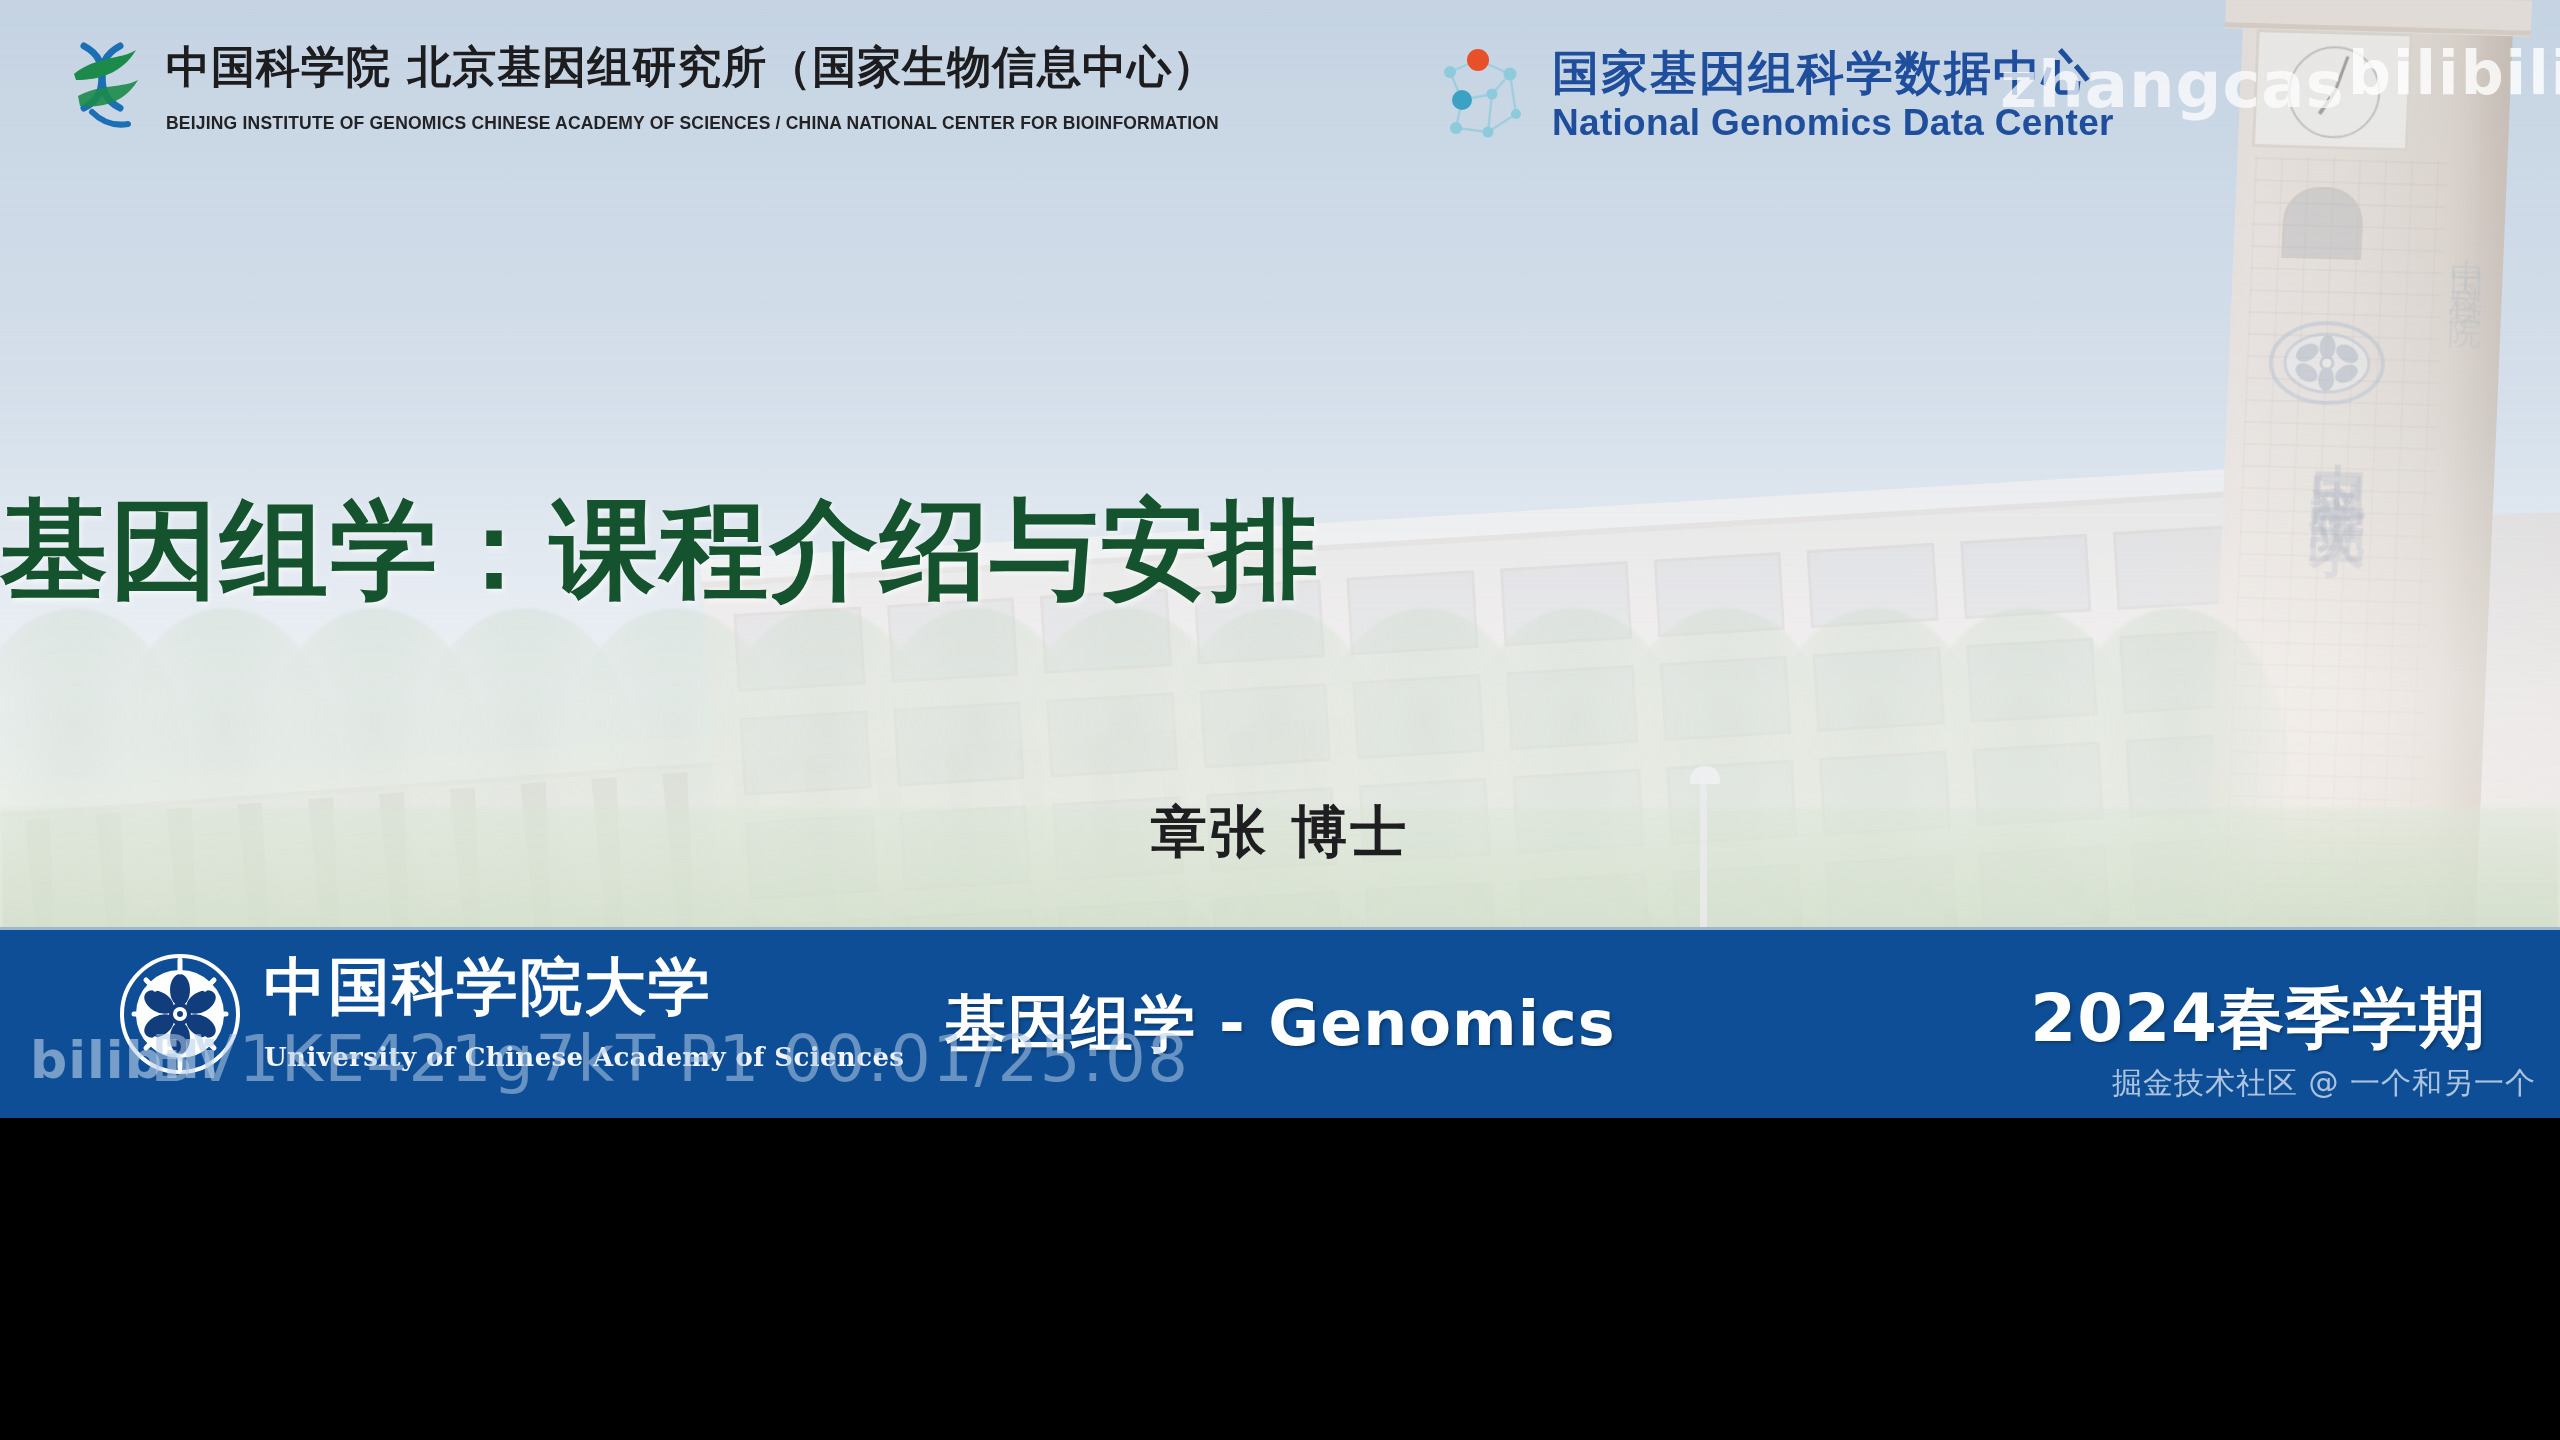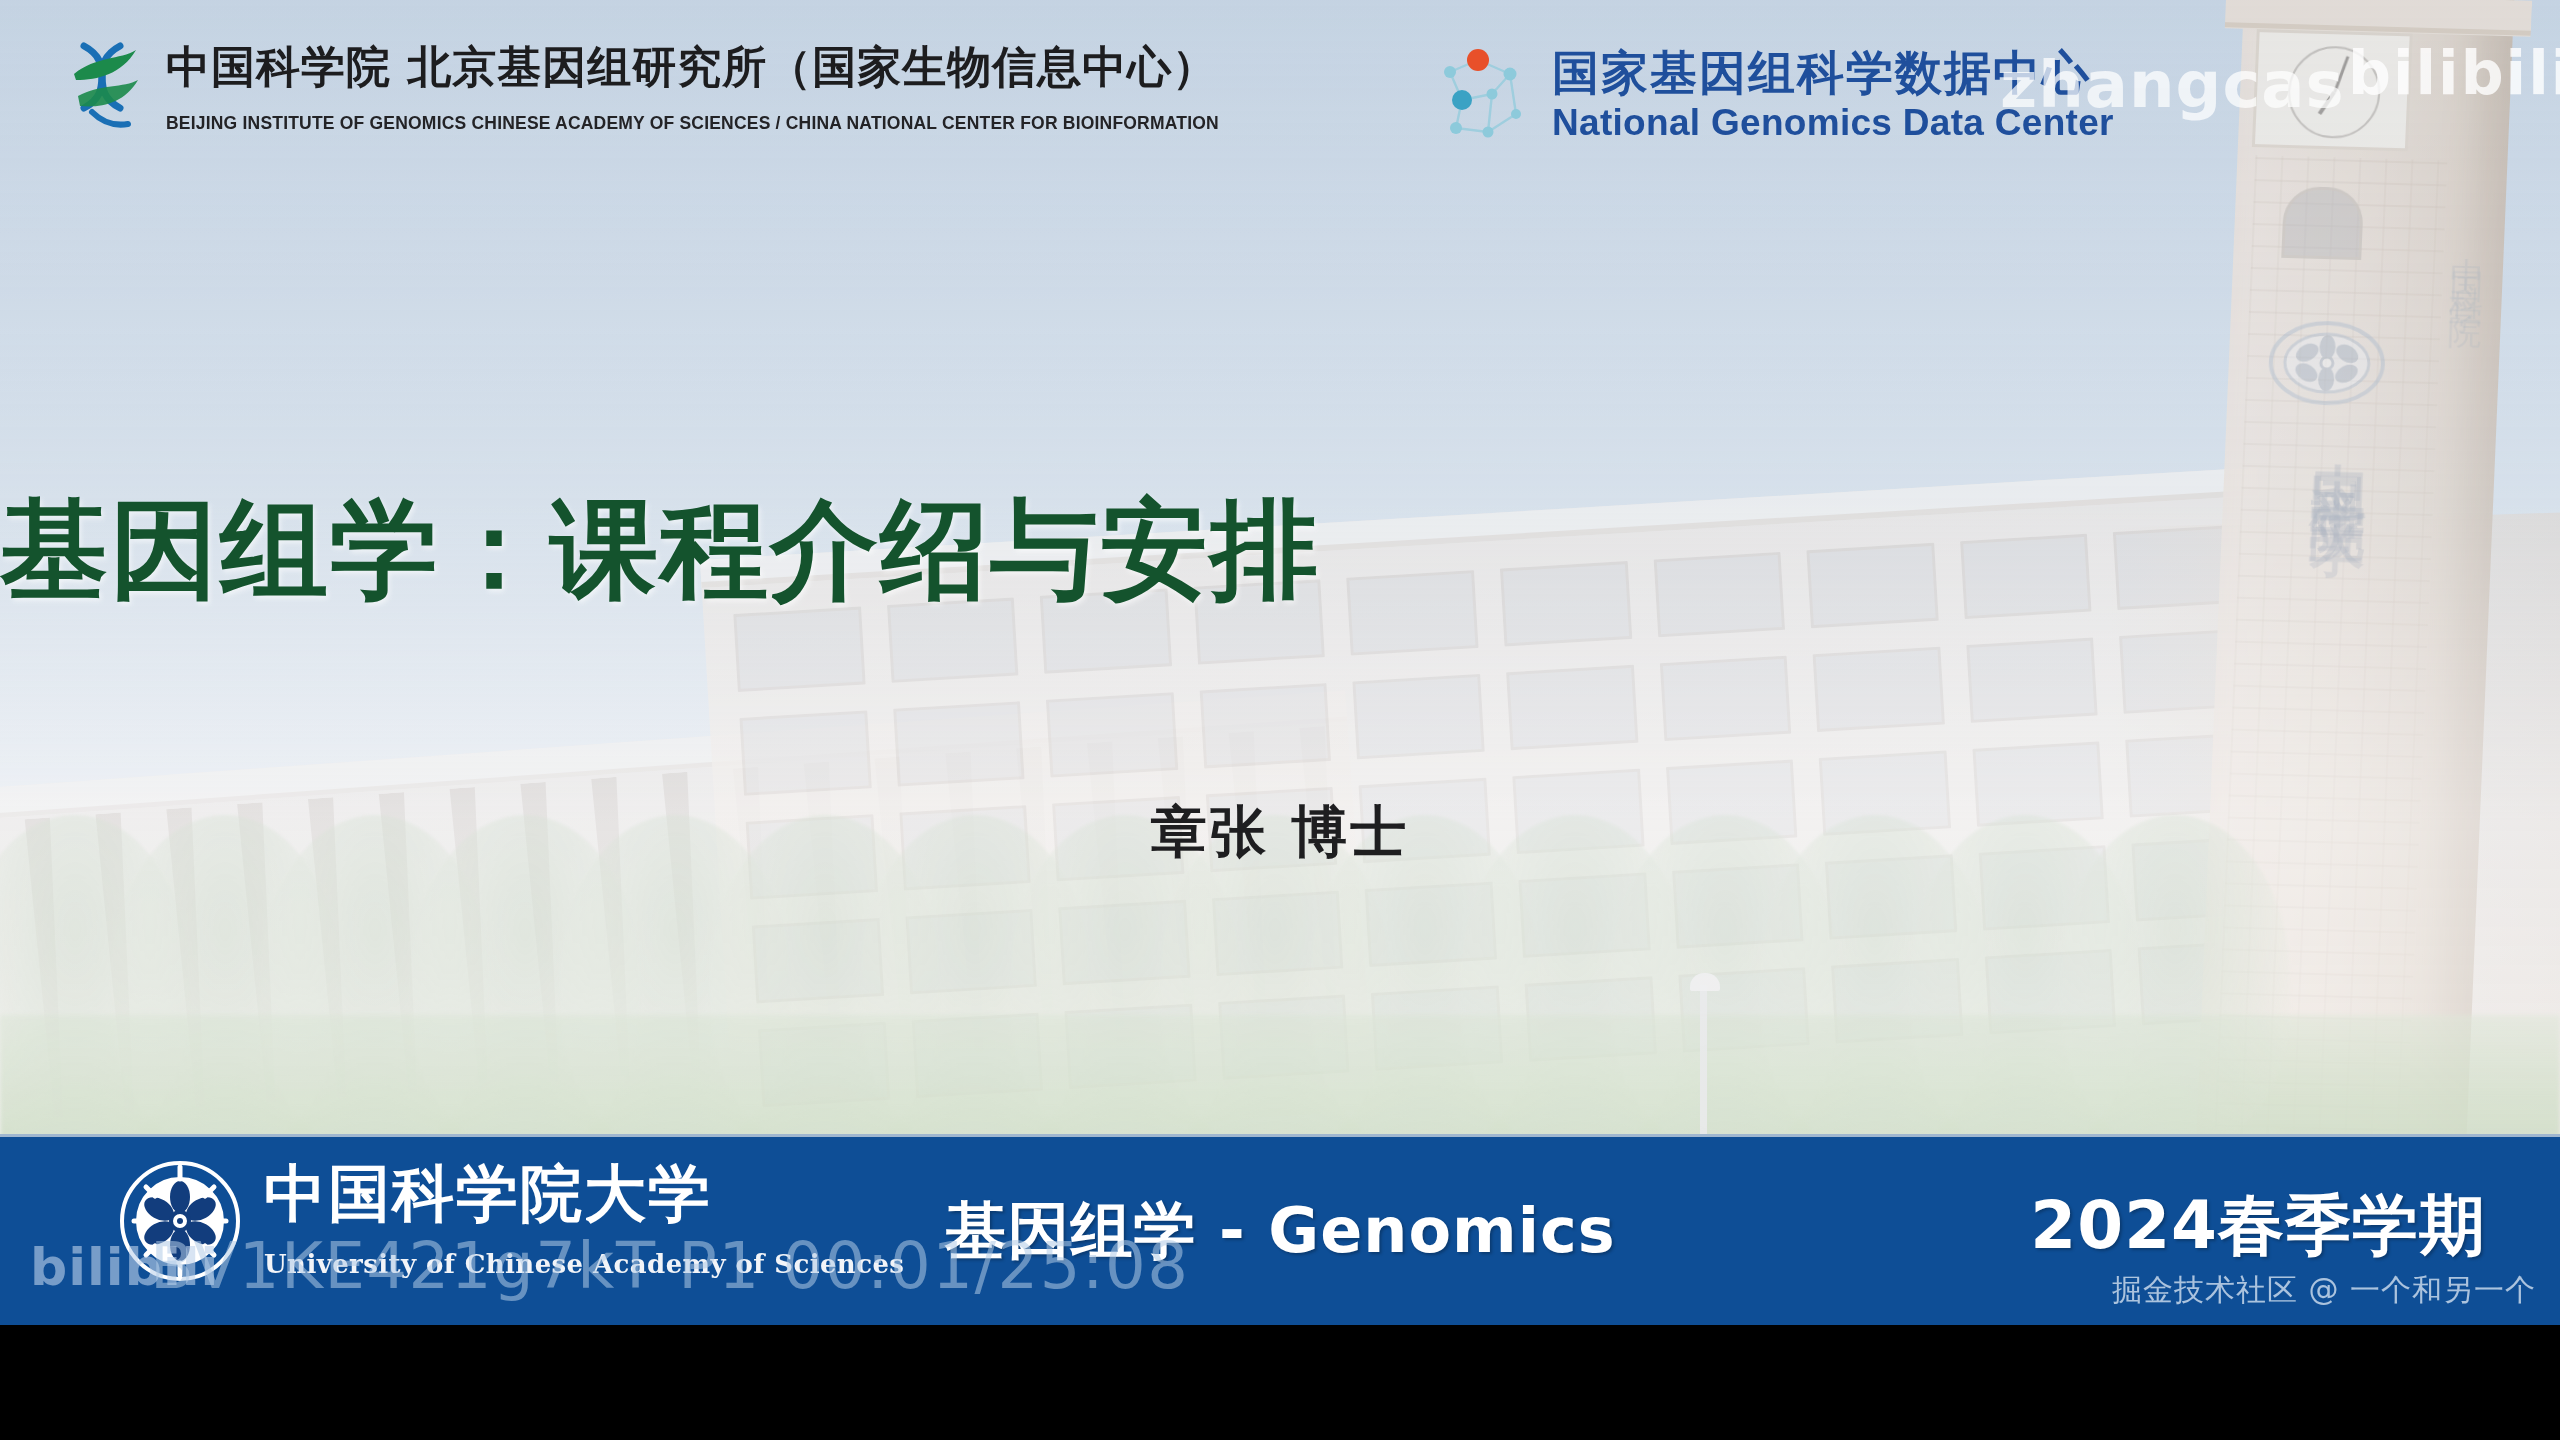--- a/index.html
+++ b/index.html
@@ -7,21 +7,21 @@
     padding: 0;
     background: #000;
   }
   body {
     font-family: "Liberation Sans", "DejaVu Sans", sans-serif;
   }
 
   #slide {
     position: relative;
     width: 2560px;
-    height: 1325px;
+    height: 1118px;
     overflow: hidden;
     background: #c3d2e2;
   }
 
   
   .photo {
     position: absolute;
     inset: 0;
     overflow: hidden;
   }

